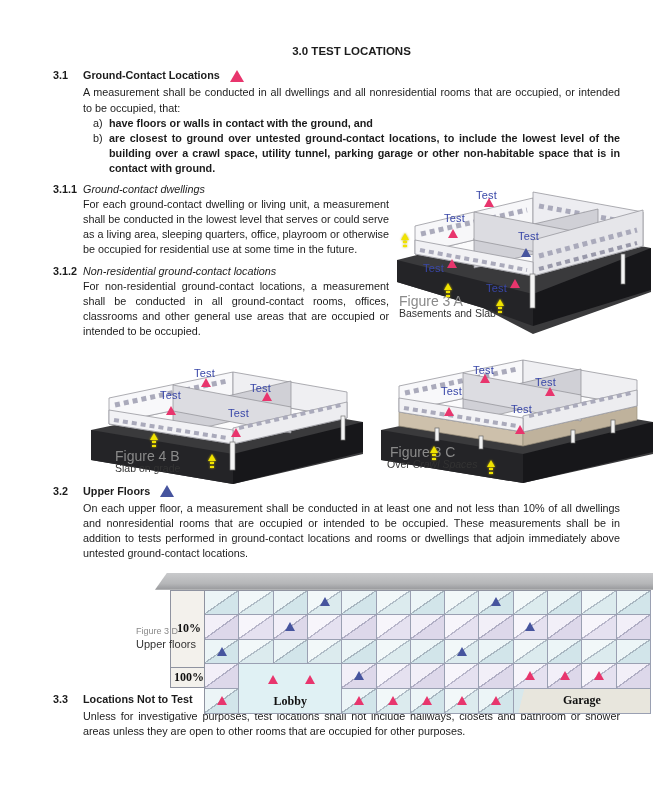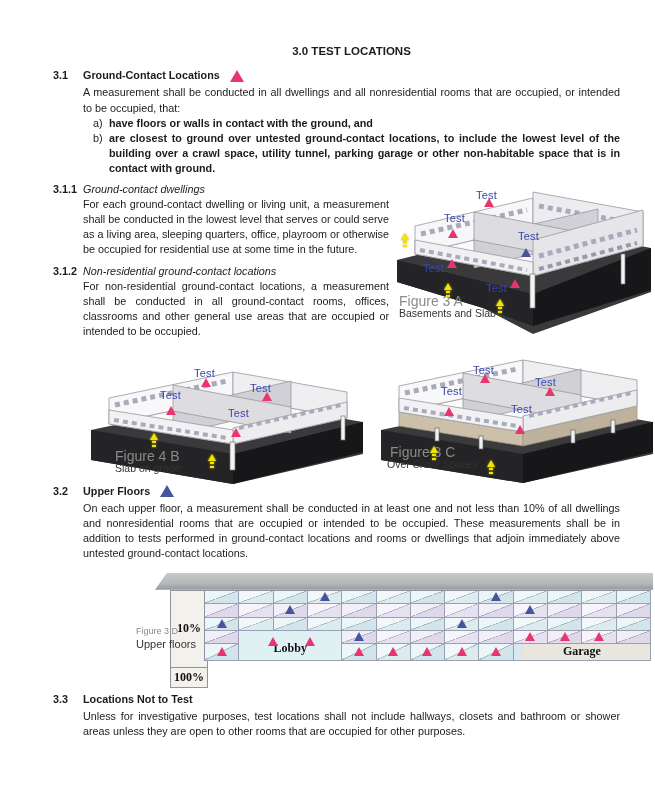--- a/index.html
+++ b/index.html
@@ -52,21 +52,21 @@
   
   .figure-d { position:relative; height:119px; margin-left:85px; margin-top:11px; width:570px; }
   .fd-roof { position:absolute; left:70px; top:0; width:498px; height:17px;
              background:linear-gradient(180deg,#c9cacc 0%,#b5b6b8 62%,#96979a 100%);
              clip-path:polygon(12px 0, 100% 0, 100% 100%, 0 100%); }
   .fd-wall { position:absolute; left:85px; top:17px; width:38px; height:98px;
              background:#f3f1ec; border:1px solid #8f93a0; display:flex; flex-direction:column; }
   .fd-wall .w10 { flex:1; display:flex; align-items:center; justify-content:center; }
   .fd-wall .w100 { height:20px; border-top:1px solid #8f93a0; display:flex; align-items:center; justify-content:center; }
   .fd-serif { font-family:"Liberation Serif", serif; font-weight:bold; font-size:12px; color:#111; }
-  .fd-grid { position:absolute; left:119px; top:17px; width:447px; height:71px;
+  .fd-grid { position:absolute; left:119px; top:17px; width:447px; height:124px;
              display:grid; grid-template-columns:repeat(13,1fr); grid-template-rows:repeat(5,1fr);
              border-top:1px solid #8f93a0; border-left:1px solid #8f93a0; background:#eef3f5; }
   .fd-cell { position:relative; border-right:1px solid #9aa0b2; border-bottom:1px solid #9aa0b2; }
   .cA  { background:linear-gradient(to bottom right,#ecf5f7 47.5%,#a8b6c0 47.5%,#a8b6c0 51%,#d2e5ea 51%); }
   .cA.alt { background:linear-gradient(to bottom right,#f2f8f9 47.5%,#b0bcc6 47.5%,#b0bcc6 51%,#dcebee 51%); }
   .cB  { background:linear-gradient(to bottom right,#f2eff8 47.5%,#b0aec4 47.5%,#b0aec4 51%,#ddd8ea 51%); }
   .cB.alt { background:linear-gradient(to bottom right,#f7f5fb 47.5%,#b8b6ca 47.5%,#b8b6ca 51%,#e5e1f0 51%); }
   .fd-cell .tri, .fd-lobby .tri { position:absolute; border-left-width:5px; border-right-width:5px; border-bottom-width:9px;
                   left:50%; top:50%; transform:translate(-50%,-55%); }
   .fd-lobby { position:relative; grid-row:4/6; grid-column:2/5; background:#e0f1f4;

